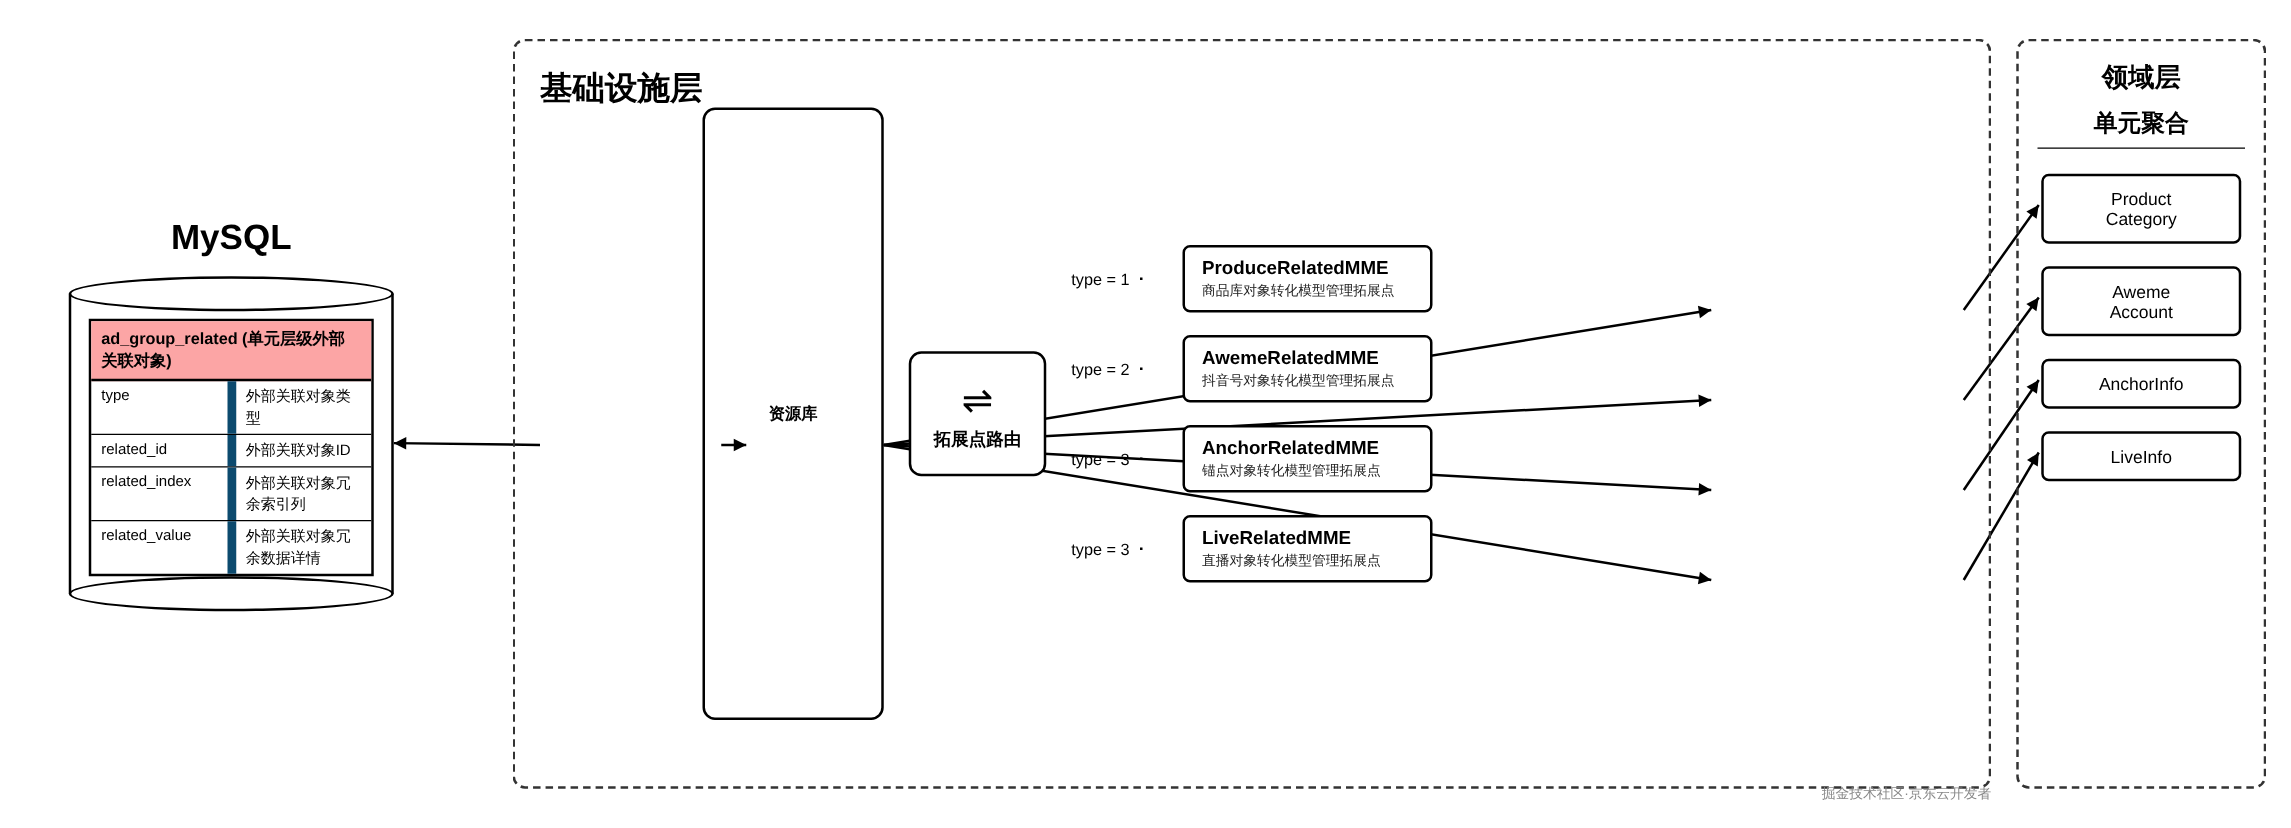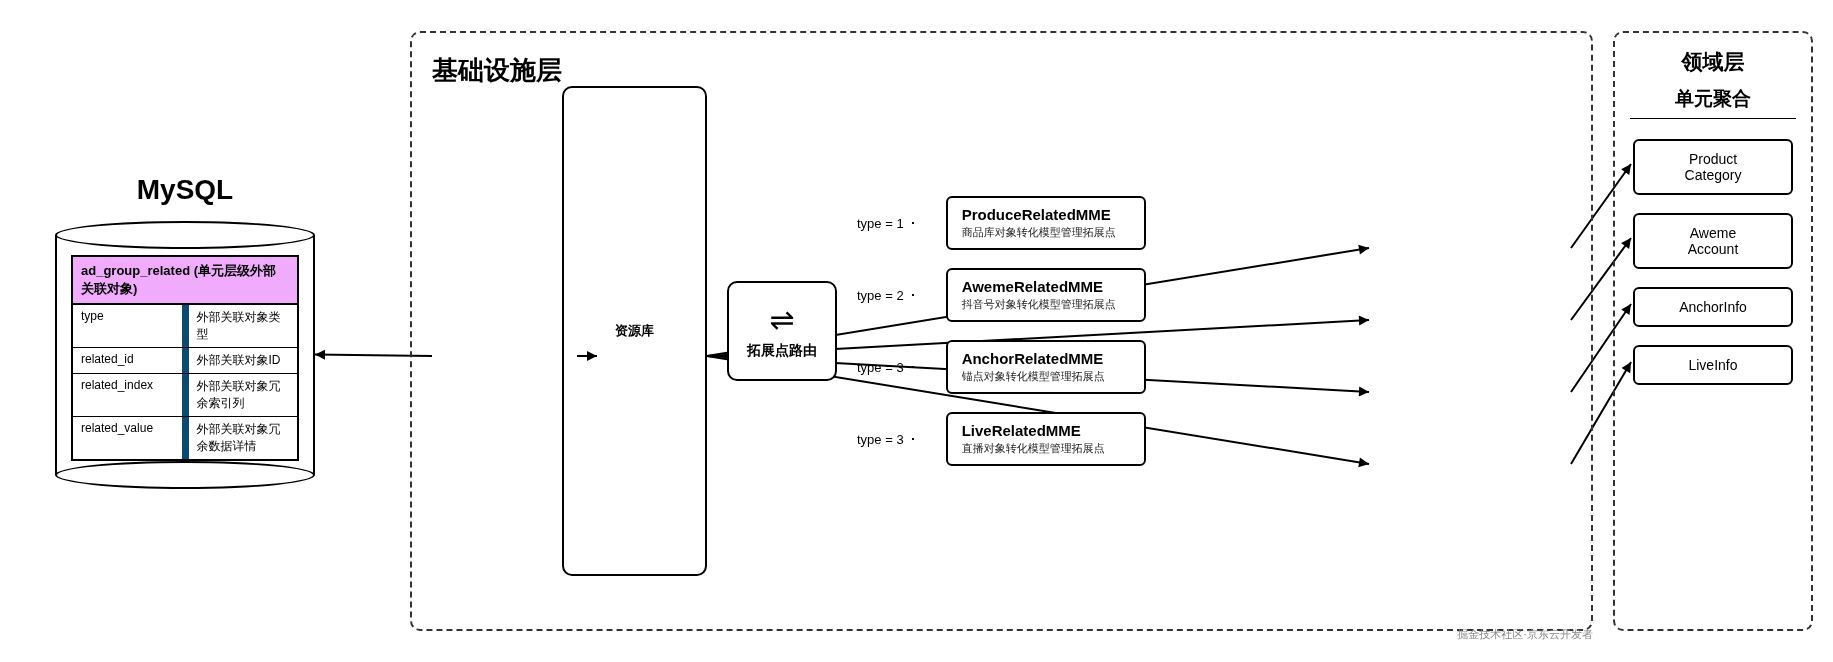--- a/index.html
+++ b/index.html
@@ -73,21 +73,21 @@
       position: relative;
       z-index: 2;
     }
 
     .db-table {
       border: 2px solid #000;
       width: 100%;
     }
 
     .db-table-header {
-      background: #f0abfc;
+      background: #fca5a5;
       font-weight: bold;
       font-size: 13px;
       padding: 5px 8px;
       border-bottom: 2px solid #000;
     }
 
     .db-table-row {
       display: flex;
       border-bottom: 1px solid #000;
     }

